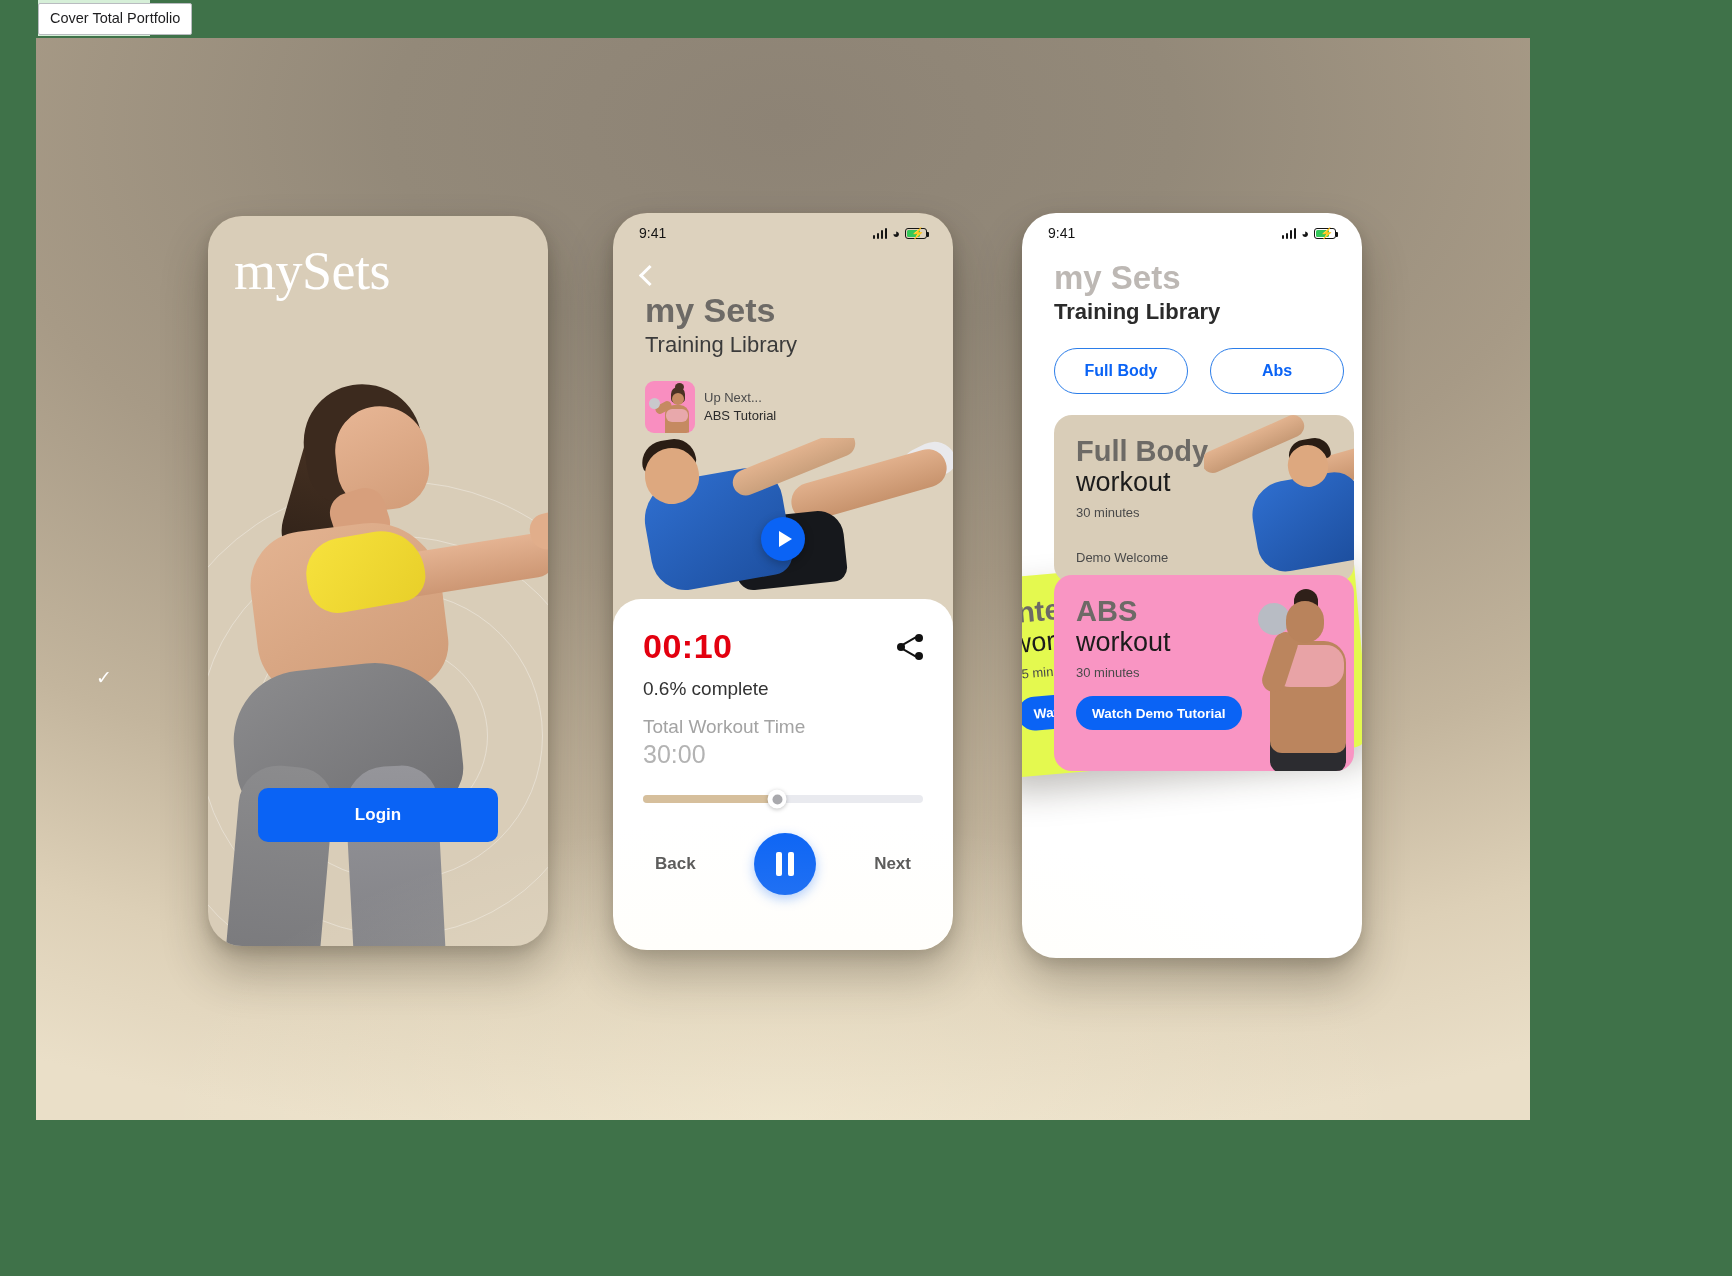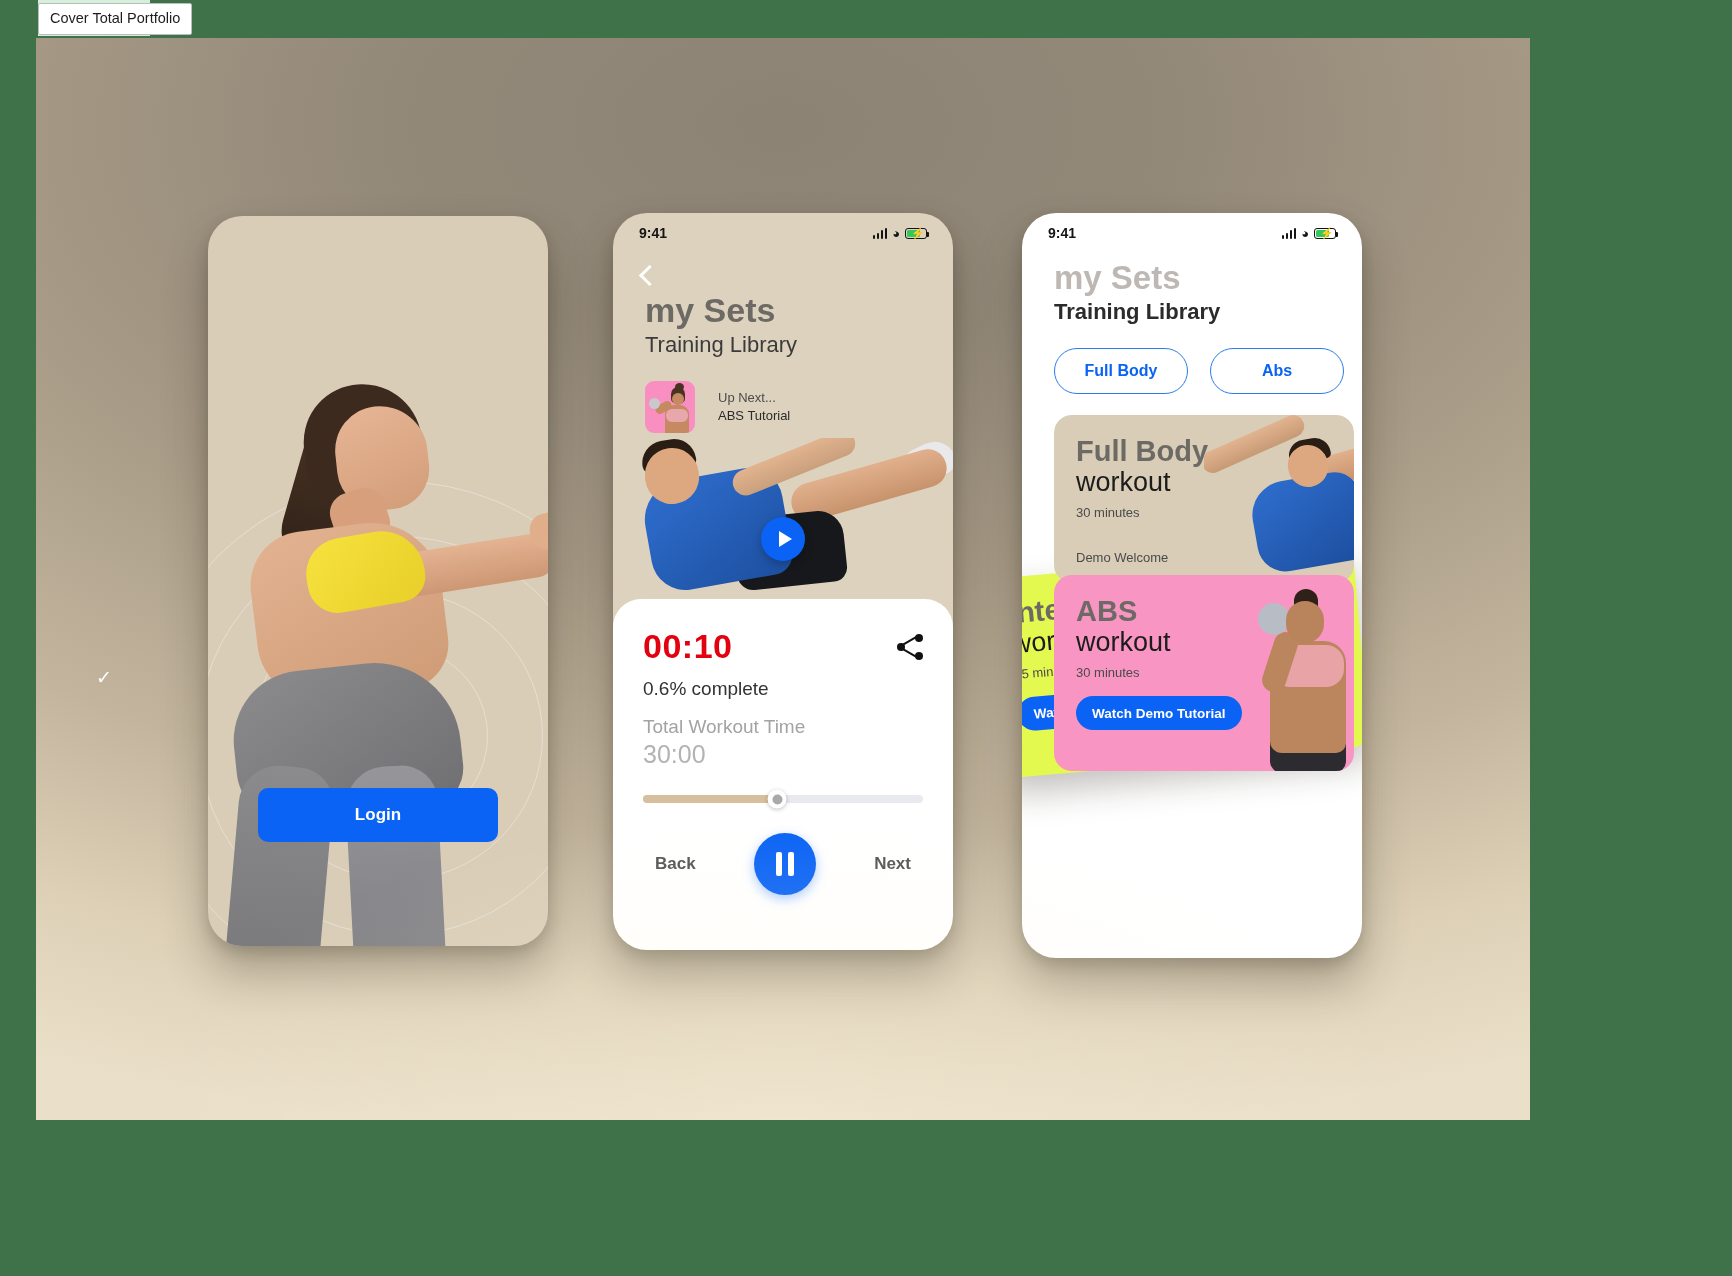--- a/index.html
+++ b/index.html
@@ -128,21 +128,21 @@
   }
 
   
   #phone-player {
     left: 577px; top: 175px; width: 340px; height: 737px;
     background:#ddd2be;
   }
   .statusbar {
     position:absolute; left:0; top:0; width:100%; height:40px;
     display:flex; align-items:center; justify-content:space-between;
-    padding:0 26px; font-size:14px; font-weight:bold; color:#141414;
+    padding:0 26px; font-size:14px; font-weight:normal; color:#141414;
     z-index:12;
   }
   .sb-right { display:flex; align-items:center; gap:5px; }
   .sb-bars { display:flex; align-items:flex-end; gap:1.5px; height:11px;}
   .sb-bars i { display:block; width:2.5px; background:#141414; border-radius:1px;}
   .sb-bars i:nth-child(1){height:4px}.sb-bars i:nth-child(2){height:6px}
   .sb-bars i:nth-child(3){height:8.5px}.sb-bars i:nth-child(4){height:11px}
   .sb-batt { width:22px;height:11px;border:1.3px solid #141414;border-radius:3px;position:relative;padding:1px;}
   .sb-batt span{display:block;height:100%;width:70%;background:#34c759;border-radius:1.5px}
   .sb-batt::after{content:"";position:absolute;right:-3.2px;top:3px;width:2px;height:5px;background:#141414;border-radius:0 1px 1px 0}
@@ -152,21 +152,21 @@
     position:absolute; left:24px; top:54px; width:18px; height:18px; z-index:12;
   }
   .back-chevron::before{
     content:""; position:absolute; left:5px; top:1px; width:12px; height:12px;
     border-left:3px solid #fff; border-bottom:3px solid #fff; transform:rotate(45deg);
   }
   .p2-head { position:absolute; left:32px; top:80px; z-index:12; }
   .p2-title { font-size:34px; font-weight:bold; color:#6d6a66; line-height:1.05; }
   .p2-sub { font-size:22px; color:#3b3b3b; margin-top:3px; }
 
-  .upnext { position:absolute; left:32px; top:168px; display:flex; align-items:center; gap:23px; z-index:12;}
+  .upnext { position:absolute; left:32px; top:168px; display:flex; align-items:center; gap:9px; z-index:12;}
   .upnext-thumb { width:50px; height:52px; border-radius:9px; background:#f98ec0; position:relative; overflow:hidden;}
   .un-head{position:absolute;left:26px;top:6px;width:14px;height:16px;background:#4a3223;border-radius:8px 8px 5px 5px;}
   .un-bun{position:absolute;left:30px;top:2px;width:9px;height:8px;background:#4a3223;border-radius:50%;}
   .un-face{position:absolute;left:27px;top:12px;width:12px;height:12px;background:#c58a61;border-radius:6px;}
   .un-body{position:absolute;left:20px;top:24px;width:24px;height:30px;background:#c58a61;border-radius:9px 9px 0 0;}
   .un-top{position:absolute;left:21px;top:28px;width:22px;height:13px;background:#e8a8ab;border-radius:6px;}
   .un-arm{position:absolute;left:10px;top:22px;width:17px;height:9px;background:#c58a61;border-radius:5px;transform:rotate(-28deg);}
   .un-dumb{position:absolute;left:4px;top:17px;width:11px;height:11px;background:#c9c9cc;border-radius:50%;}
   .upnext-txt1{font-size:13px;color:#4b4b4b;line-height:1.35;}
   .upnext-txt2{font-size:13px;color:#2b2b2b;line-height:1.35;}
@@ -305,20 +305,21 @@
         <div class="m1-torso"></div>
         <div class="m1-arm"></div>
       <div class="m1-hand"></div>
         <div class="m1-bra"></div>
       <div class="m1-hips"></div>
         <div class="m1-legA"></div>
         <div class="m1-legB"></div>
 
     </div>
     <div class="wrap1">
+      <div class="brand-serif">mySets</div>
     </div>
     <div class="btn-primary">Login</div>
   </div>
 
   <div class="phone" id="phone-player">
     <div class="statusbar">
       <span>9:41</span>
       <span class="sb-right">
         <span class="sb-bars">
             <i></i>

